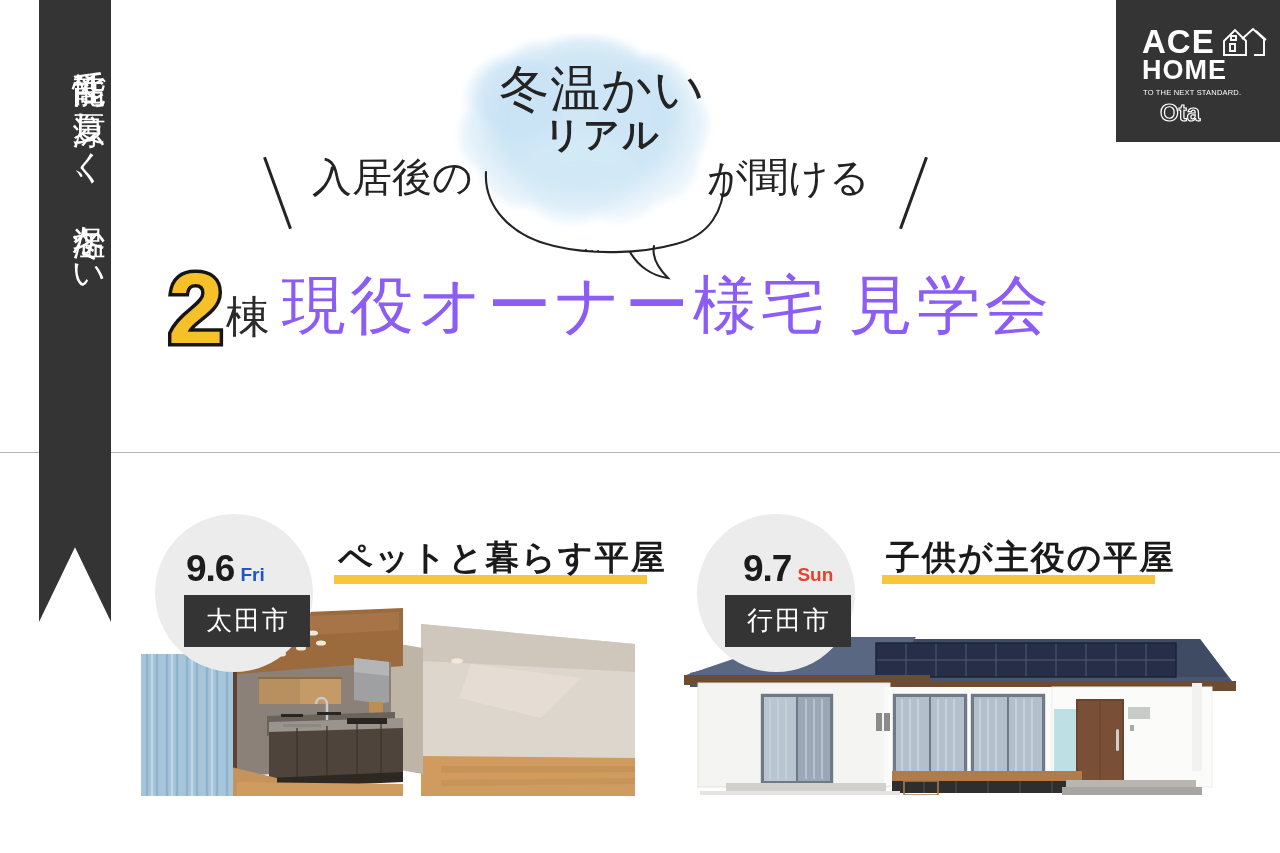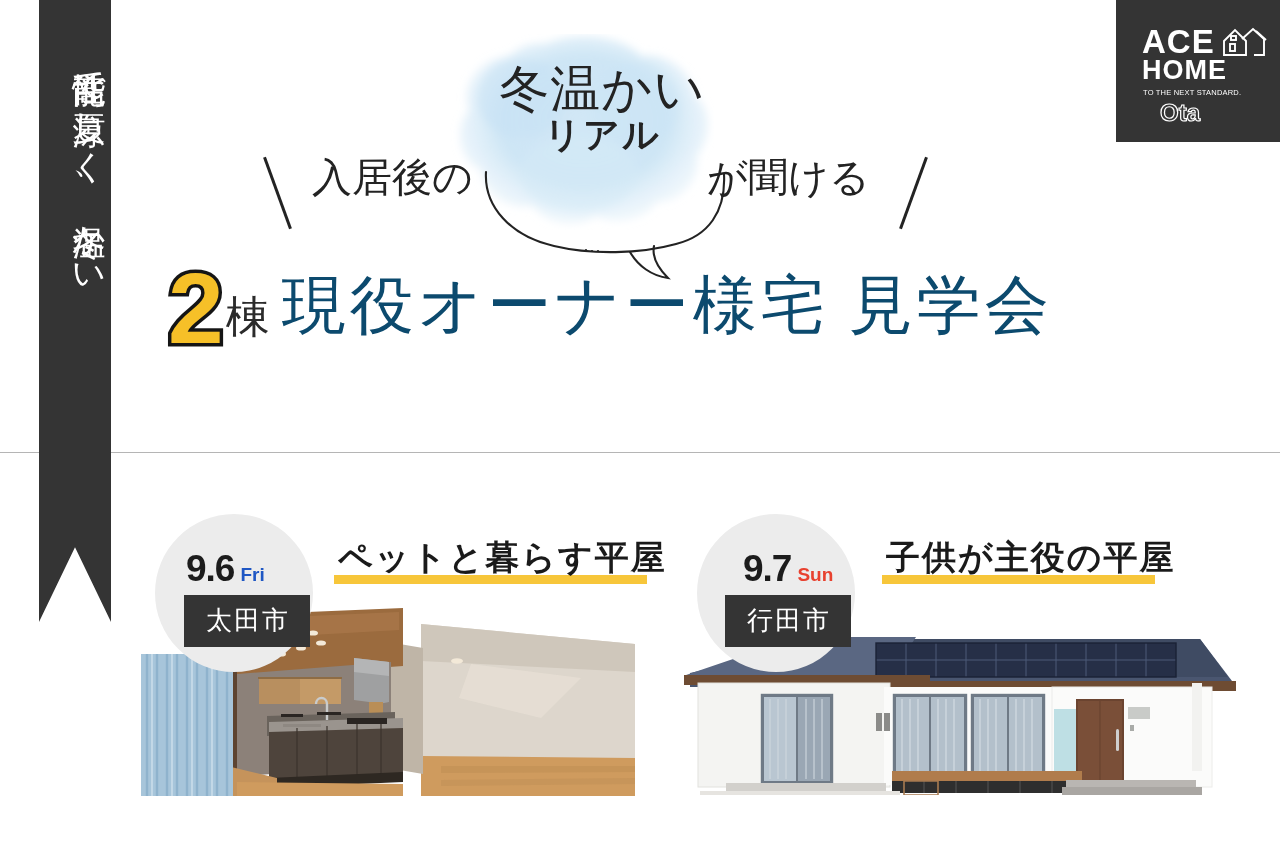--- a/index.html
+++ b/index.html
@@ -194,21 +194,21 @@
   .title-mune {
     font-family: "Liberation Serif", serif;
     font-size: 44px;
     color: #2b2b2b;
     padding-bottom: 4px;
     margin-right: 12px;
   }
   .title-main {
     font-family: "Liberation Serif", serif;
     font-size: 64px;
-    color: #0c4a6e;
+    color: #8b5cf6;
     letter-spacing: 4px;
     padding-bottom: 2px;
   }
 
   
   .photo {
     position: absolute;
     overflow: hidden;
     z-index: 2;
   }

